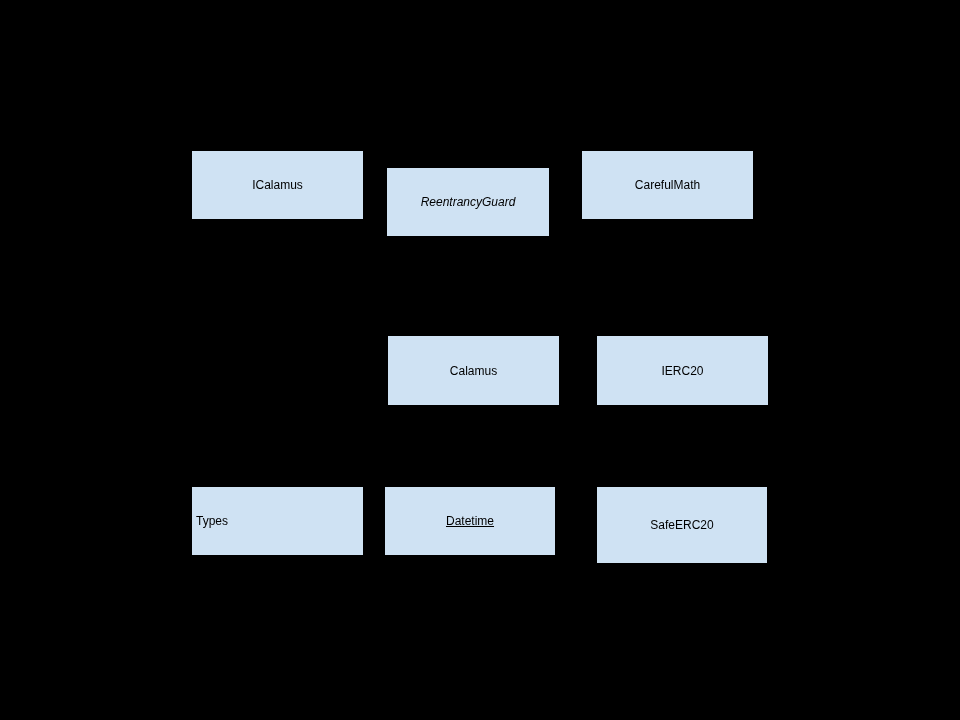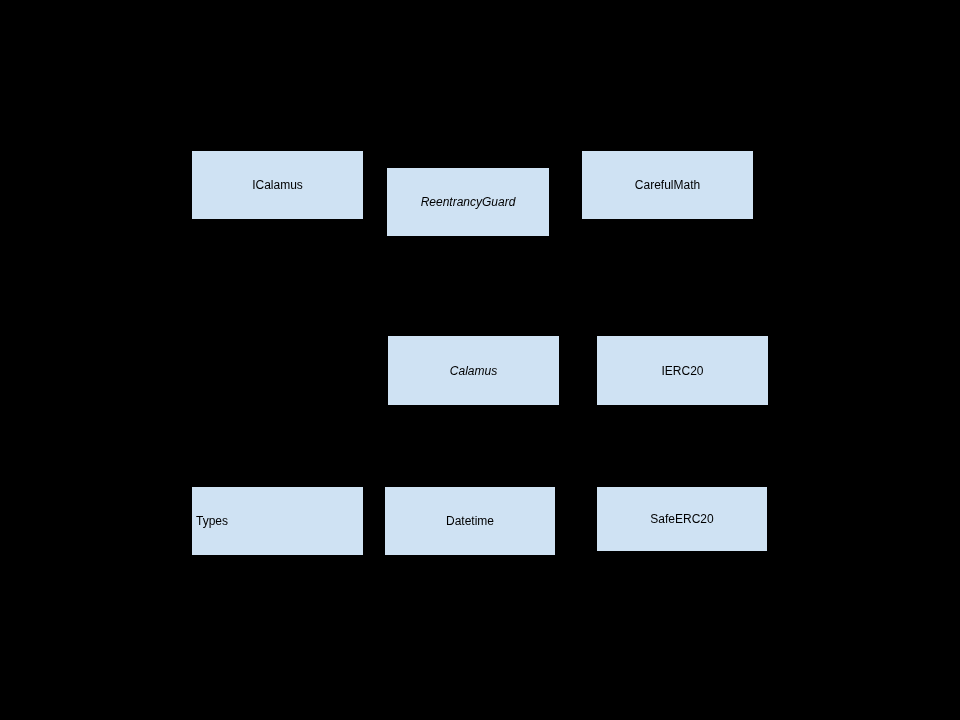--- a/index.html
+++ b/index.html
@@ -24,26 +24,26 @@
     line-height: 1;
     display: flex;
     align-items: center;
     justify-content: center;
     white-space: nowrap;
   }
   
   .n-icalamus        { left: 192px; top: 151px; width: 171px; height: 68px; }
   .n-reentrancyguard { left: 387px; top: 168px; width: 162px; height: 68px; font-style: italic; }
   .n-carefulmath     { left: 582px; top: 151px; width: 171px; height: 68px; }
-  .n-calamus         { left: 388px; top: 336px; width: 171px; height: 69px; font-style: italic; }
+  .n-calamus         { left: 388px; top: 336px; width: 171px; height: 69px; }
   .n-ierc20          { left: 597px; top: 336px; width: 171px; height: 69px; }
   .n-types           { left: 192px; top: 487px; width: 171px; height: 68px;
                        justify-content: flex-start; padding-left: 4px; }
-  .n-datetime        { left: 385px; top: 487px; width: 170px; height: 68px; }
-  .n-safeerc20       { left: 597px; top: 487px; width: 170px; height: 64px; }
+  .n-datetime        { left: 385px; top: 487px; width: 170px; height: 68px; text-decoration: underline; }
+  .n-safeerc20       { left: 597px; top: 487px; width: 170px; height: 76px; }
 </style>
 </head>
 <body>
 
 <div class="canvas">
   <div class="node n-icalamus">ICalamus</div>
   <div class="node n-reentrancyguard">ReentrancyGuard</div>
   <div class="node n-carefulmath">CarefulMath</div>
   <div class="node n-calamus">Calamus</div>
   <div class="node n-ierc20">IERC20</div>

